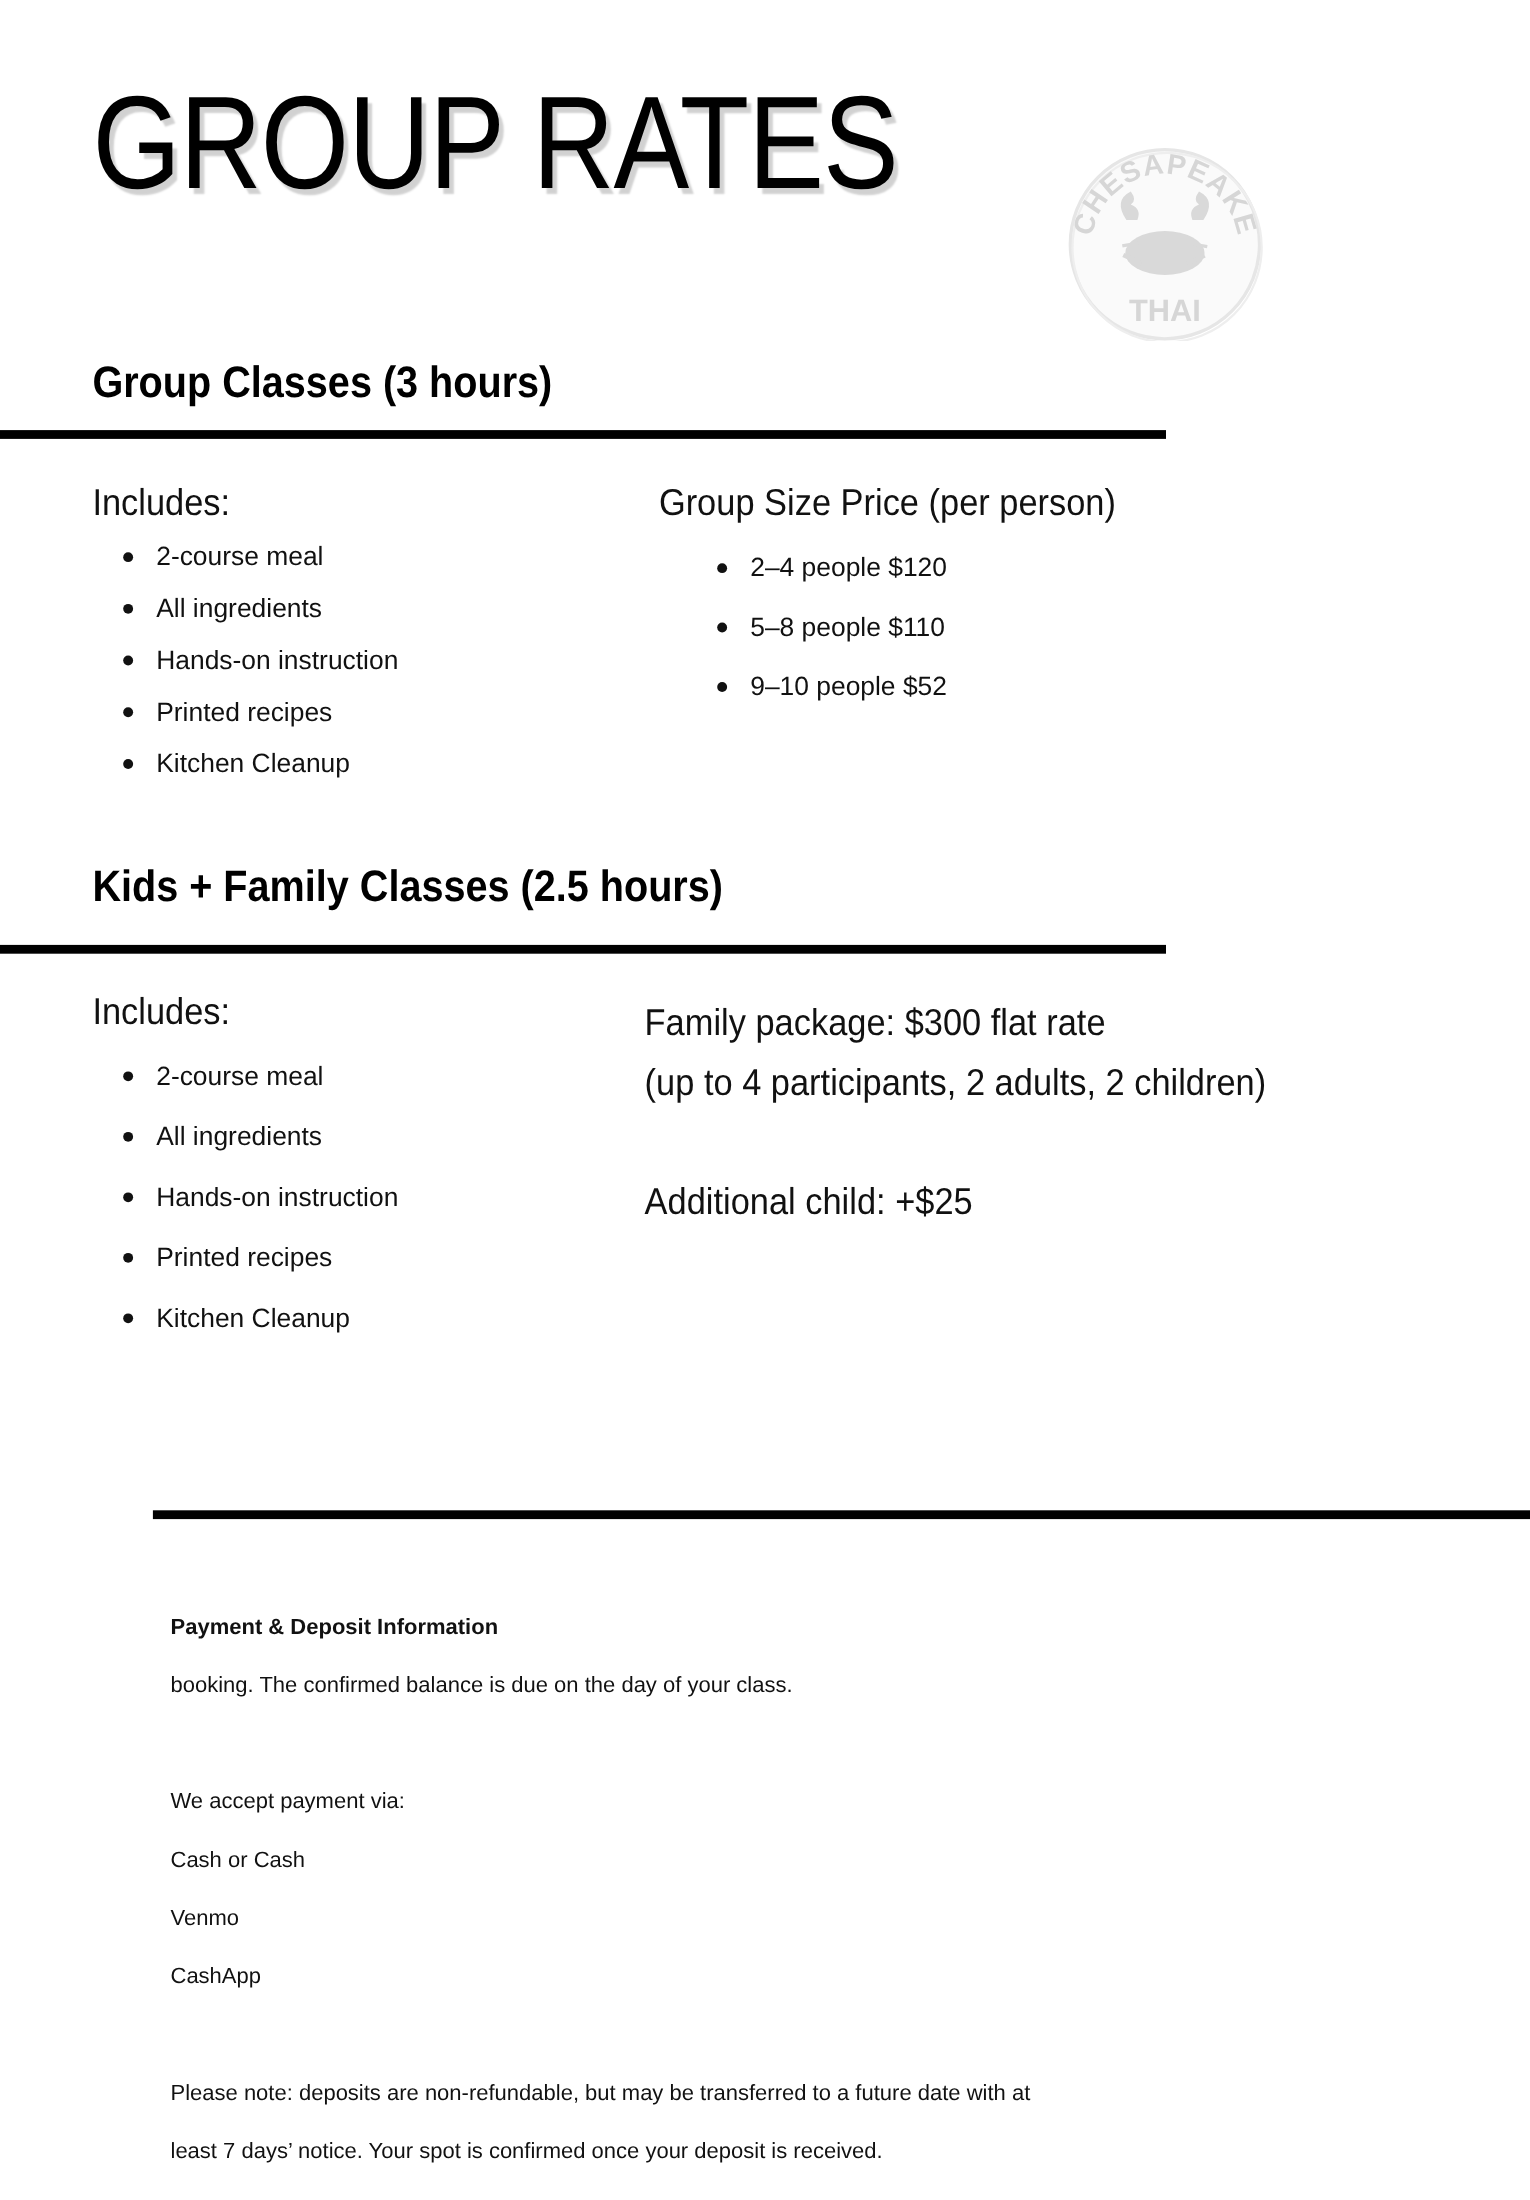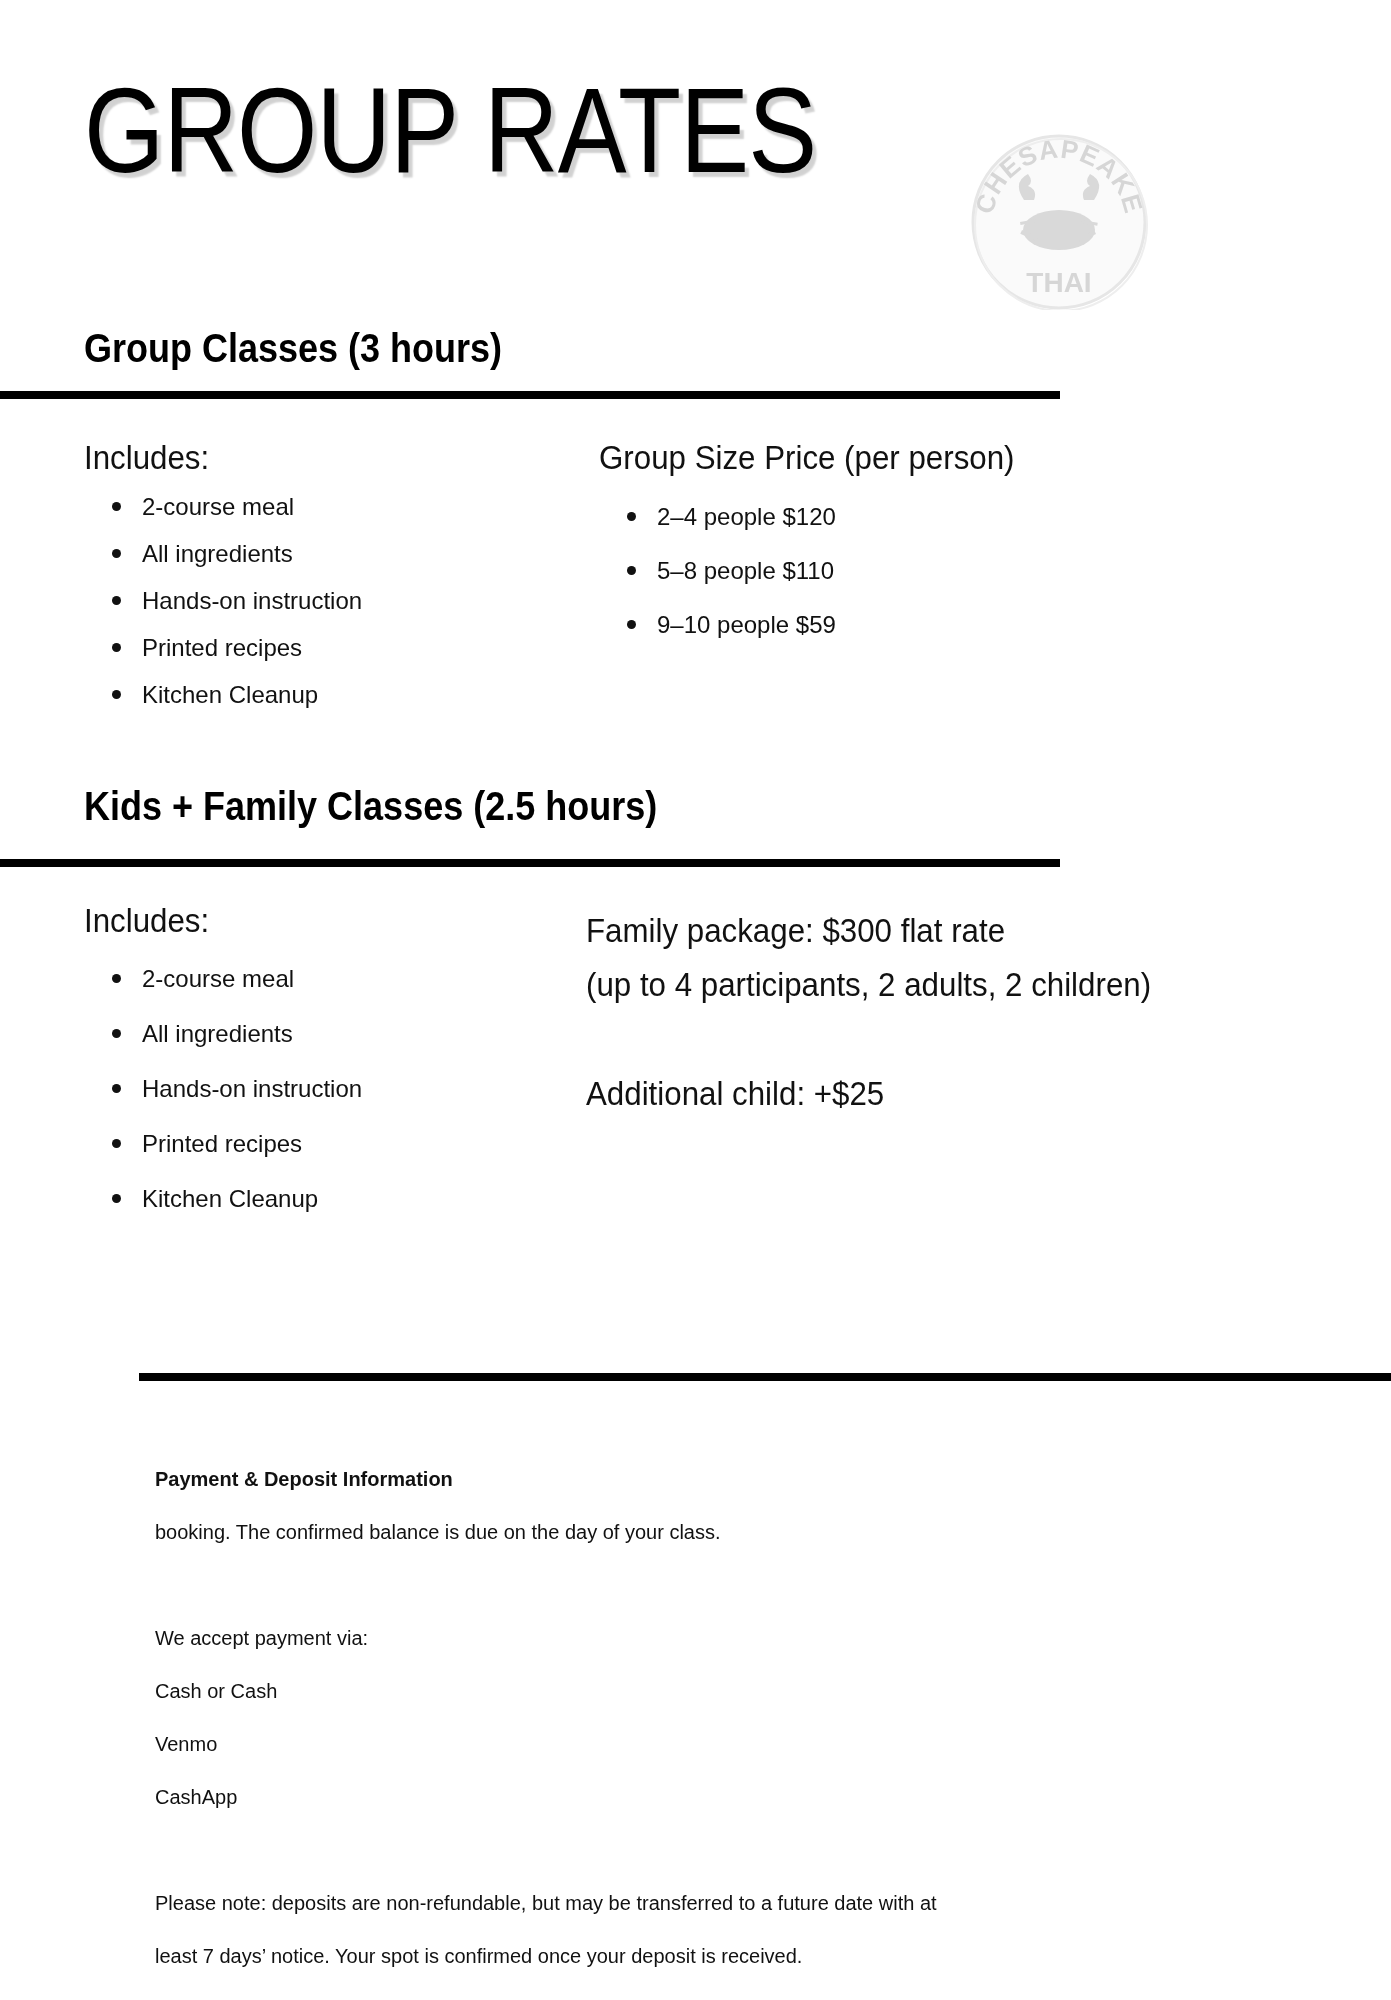--- a/index.html
+++ b/index.html
@@ -69,24 +69,24 @@
 <div class="abs label" style="left:84px; top:438px;">Includes:</div>
 <ul class="abs bul" style="left:84px; top:483px;">
   <li style="line-height:47px;"><span class="dot"></span><span>2-course meal</span></li>
   <li style="line-height:47px;"><span class="dot"></span><span>All ingredients</span></li>
   <li style="line-height:47px;"><span class="dot"></span><span>Hands-on instruction</span></li>
   <li style="line-height:47px;"><span class="dot"></span><span>Printed recipes</span></li>
   <li style="line-height:47px;"><span class="dot"></span><span>Kitchen Cleanup</span></li>
 </ul>
 
 <div class="abs label" style="left:599px; top:438px;">Group Size Price (per person)</div>
-<ul class="abs bul" style="left:599px; top:490px;">
+<ul class="abs bul" style="left:624px; top:490px;">
   <li style="line-height:54px;"><span class="dot"></span><span>2–4 people $120</span></li>
   <li style="line-height:54px;"><span class="dot"></span><span>5–8 people $110</span></li>
-  <li style="line-height:54px;"><span class="dot"></span><span>9–10 people $59</span></li>
+  <li style="line-height:54px;"><span class="dot"></span><span>9–10 people $52</span></li>
 </ul>
 
 <h2 class="abs section-title" style="left:84px; top:784px;">Kids + Family Classes (2.5 hours)</h2>
 <div class="abs rule" style="top:859px; width:1060px;"></div>
 
 <div class="abs label" style="left:84px; top:901px;">Includes:</div>
 <ul class="abs bul" style="left:84px; top:951px;">
   <li style="line-height:55px;"><span class="dot"></span><span>2-course meal</span></li>
   <li style="line-height:55px;"><span class="dot"></span><span>All ingredients</span></li>
   <li style="line-height:55px;"><span class="dot"></span><span>Hands-on instruction</span></li>

